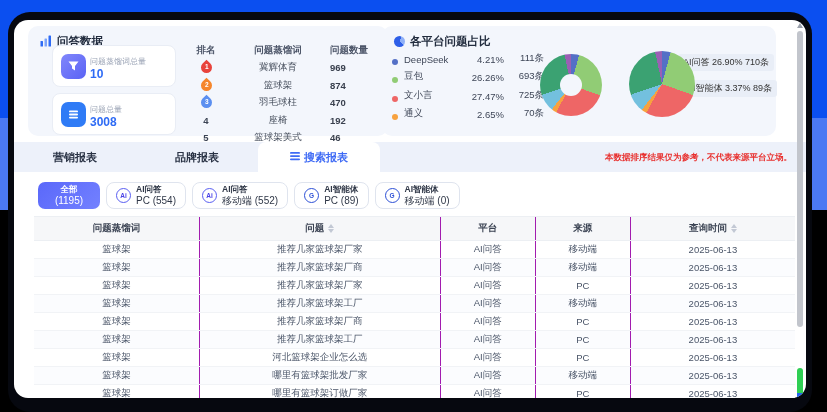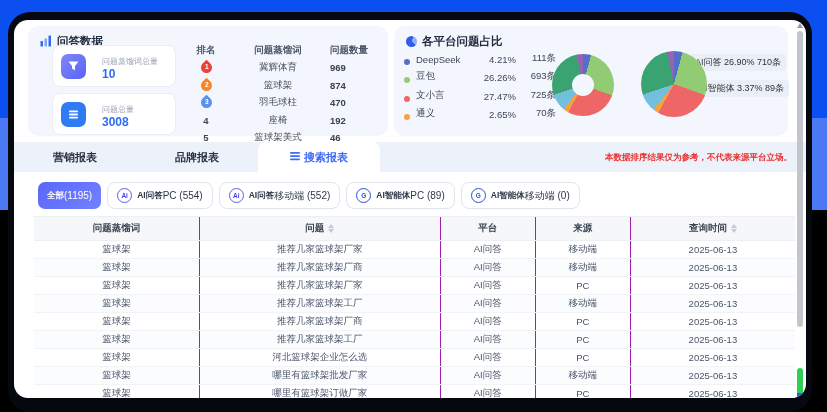--- a/index.html
+++ b/index.html
@@ -7,28 +7,28 @@
        font-family:"Liberation Sans","DejaVu Sans",sans-serif;}
   .bg-top{position:absolute;left:0;top:0;width:827px;height:118px;background:#0b4ff0}
   .bg-mid{position:absolute;left:0;top:118px;width:827px;height:92px;background:#4b79f3}
   .frame{position:absolute;left:8px;top:12px;width:804px;height:400px;background:#06080f;
          border-radius:22px;padding:8px 6px 14px 6px;box-sizing:border-box}
   .screen{position:relative;width:100%;height:100%;background:#fff;border-radius:14px;overflow:hidden}
 
   
   .panel{position:absolute;top:6px;height:110px;background:#f3f6fc;border-radius:10px}
   .qa-panel{left:14px;width:360px}
-  .platform-panel{left:380px;width:394px}
+  .platform-panel{left:368px;width:394px}
   .panel-title{position:absolute;left:12px;top:8px;display:flex;align-items:center;gap:5px;
                font-size:11.5px;font-weight:700;color:#222c3e;white-space:nowrap}
   .pie-mini{width:11px;height:11px;border-radius:50%;background:conic-gradient(from 20deg,#8fb0f7 0 30%,#2e5fe8 30% 100%)}
 
   
   .stat-card{position:absolute;left:24px;width:124px;height:42px;background:#fff;border:1px solid #e9edf5;
-             border-radius:8px;display:flex;align-items:center;gap:16px;padding:0 8px;box-sizing:border-box}
+             border-radius:8px;display:flex;align-items:center;gap:4px;padding:0 8px;box-sizing:border-box}
   .sc1{top:19px}.sc2{top:67px}
   .sc-icon{width:25px;height:25px;border-radius:7px;display:flex;align-items:center;justify-content:center;flex:0 0 auto}
   .sc-icon.funnel{background:linear-gradient(135deg,#8187fb,#5a63f5)}
   .sc-icon.list{background:#2f7bf6}
   .sc-label{font-size:8px;color:#9aa3b5;white-space:nowrap}
   .sc-value{font-size:12px;font-weight:700;color:#2e6bf5;line-height:1.15}
 
   
   .ranking{position:absolute;left:158px;top:16px;width:198px}
   .rank-head,.rank-row{display:flex;align-items:center}
@@ -66,21 +66,21 @@
        font-size:11px;font-weight:700;color:#2a3345;cursor:pointer}
   .tab.active{background:#fff;border-radius:8px 8px 0 0;color:#3f6bf5}
   .disclaimer{position:absolute;right:14px;top:10px;font-size:8.5px;color:#e8302e;font-weight:600;white-space:nowrap}
 
   
   .filterbar{position:absolute;left:24px;top:162px;display:flex;gap:6px;align-items:stretch}
   .filter-btn{display:flex;align-items:center;gap:5px;background:#fff;border:1px solid #dfe4ee;border-radius:8px;
               padding:2px 9px;height:27px;box-sizing:border-box;font-family:inherit;cursor:pointer}
   .filter-btn.active{background:linear-gradient(135deg,#5a68fa,#7381ff);border:none;justify-content:center;min-width:62px;border-radius:7px}
   .filter-btn.active .fb-l1,.filter-btn.active .fb-l2{color:#fff}
-  .fb-lines{display:flex;flex-direction:row;align-items:flex-start;line-height:1.2}
+  .fb-lines{display:flex;flex-direction:column;align-items:flex-start;line-height:1.2}
   .filter-btn.active .fb-lines{align-items:center}
   .fb-l1{font-size:8.5px;font-weight:700;color:#2f3747;white-space:nowrap}
   .fb-l2{font-size:10px;color:#2f3747;white-space:nowrap}
   .fb-icon{width:15px;height:15px;border-radius:50%;display:flex;align-items:center;justify-content:center;
            font-size:6.5px;font-weight:700;flex:0 0 auto;box-sizing:border-box;background:#fff}
   .fb-icon.ai-qa{border:1.5px solid #5a5ff2;color:#4840e6}
   .fb-icon.ai-agent{border:1.5px solid #2d50d6;color:#2d50d6}
 
   
   .datatable{position:absolute;left:20px;top:196px;width:761px}

